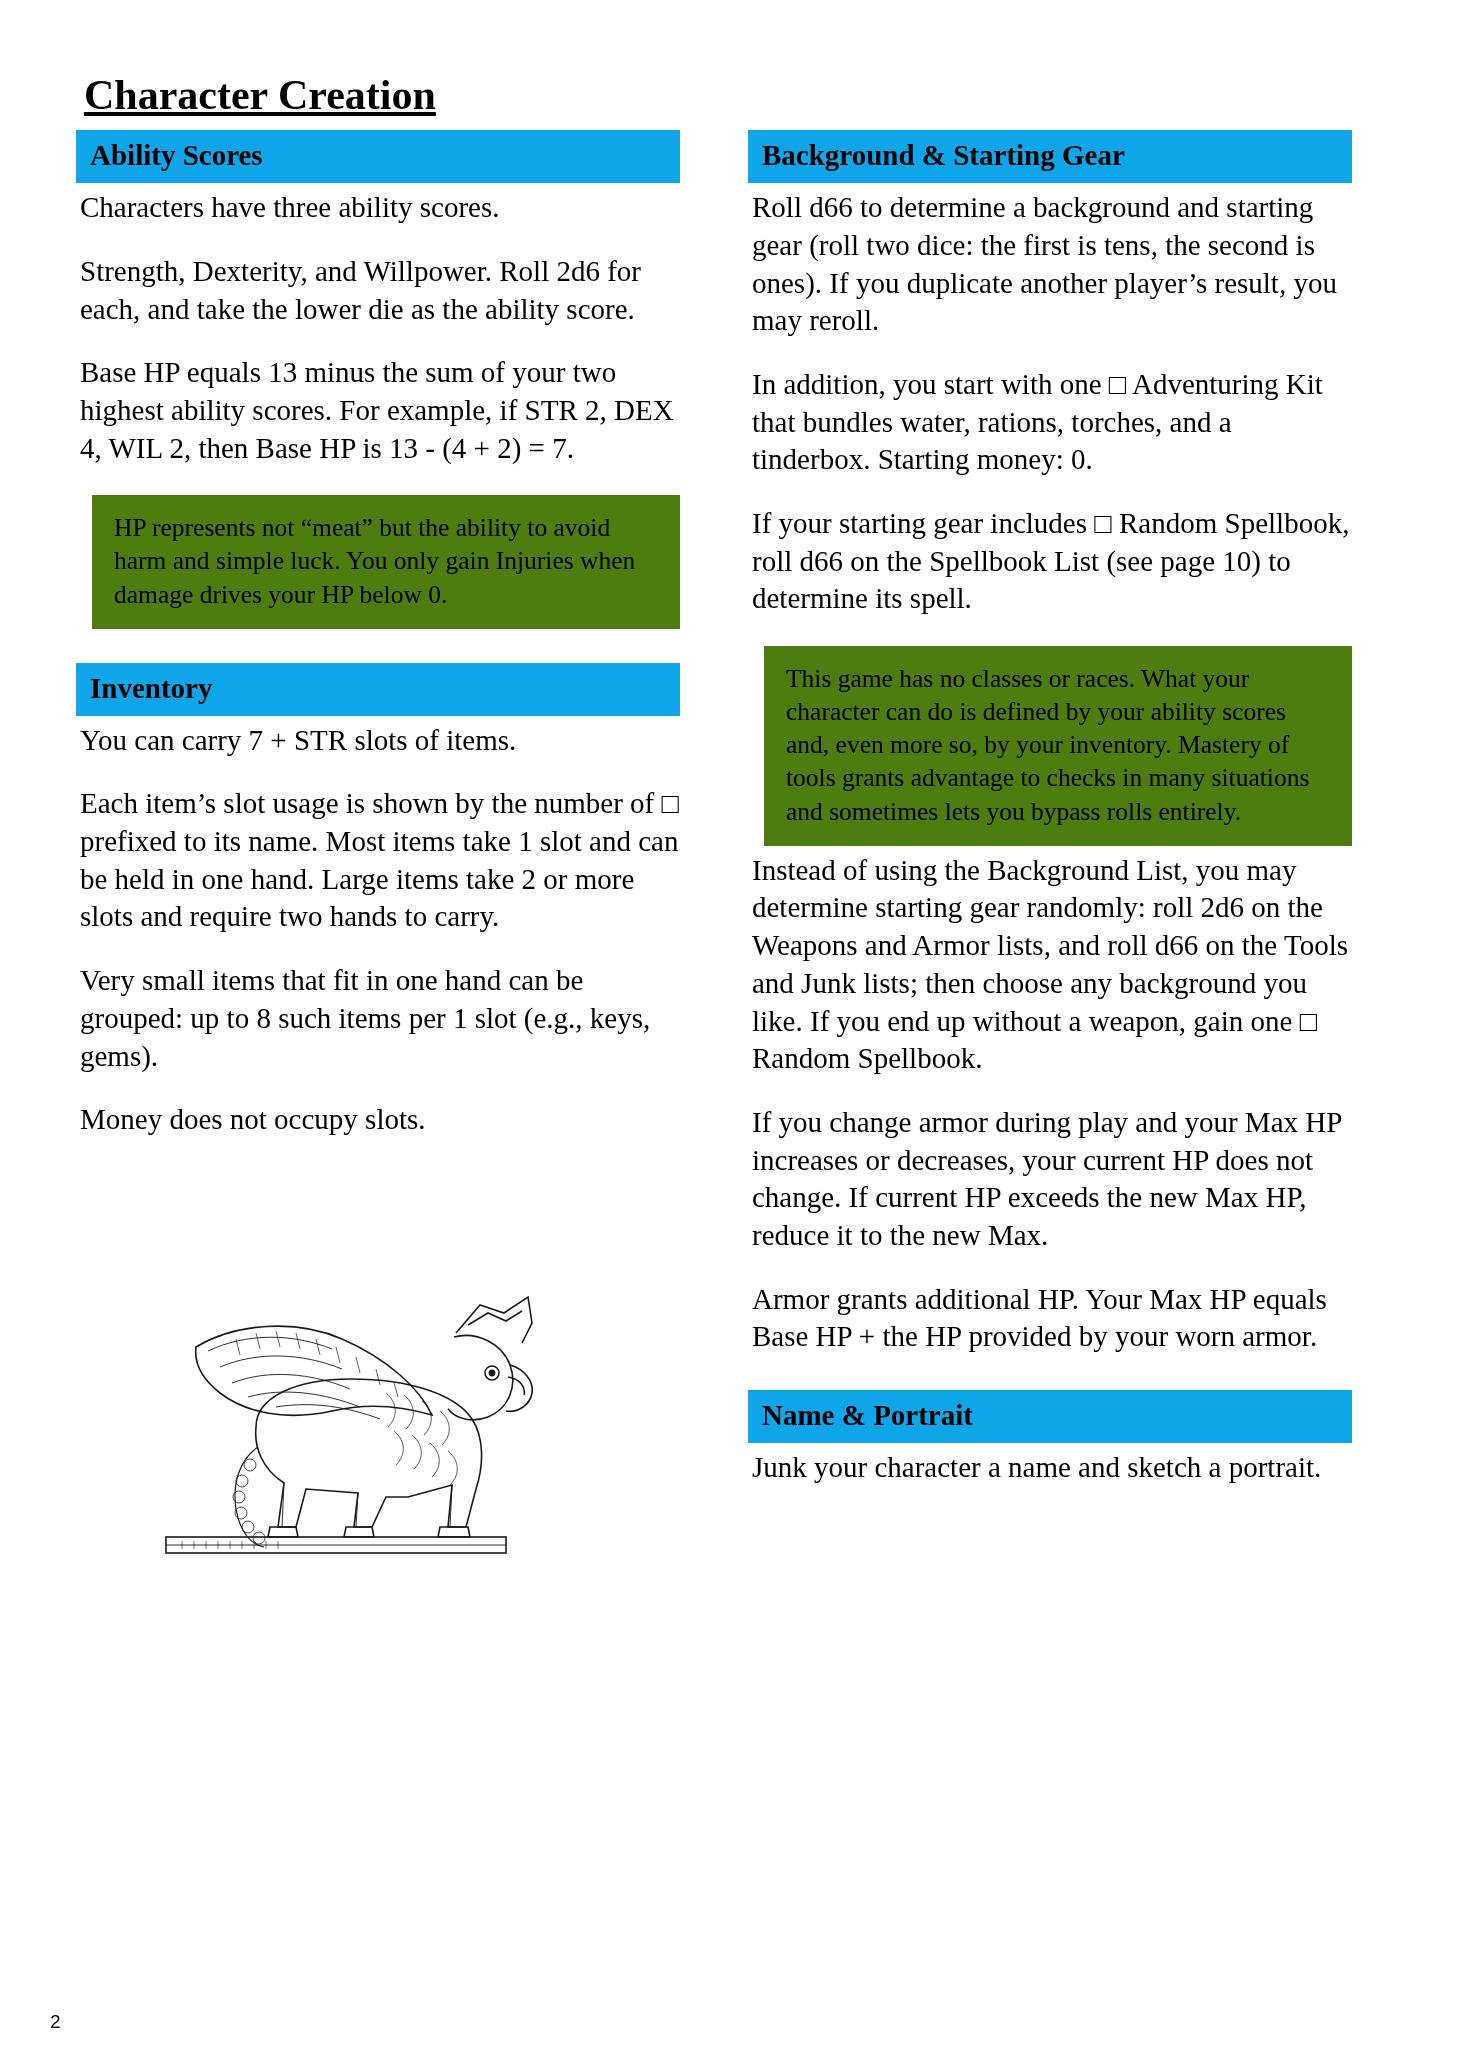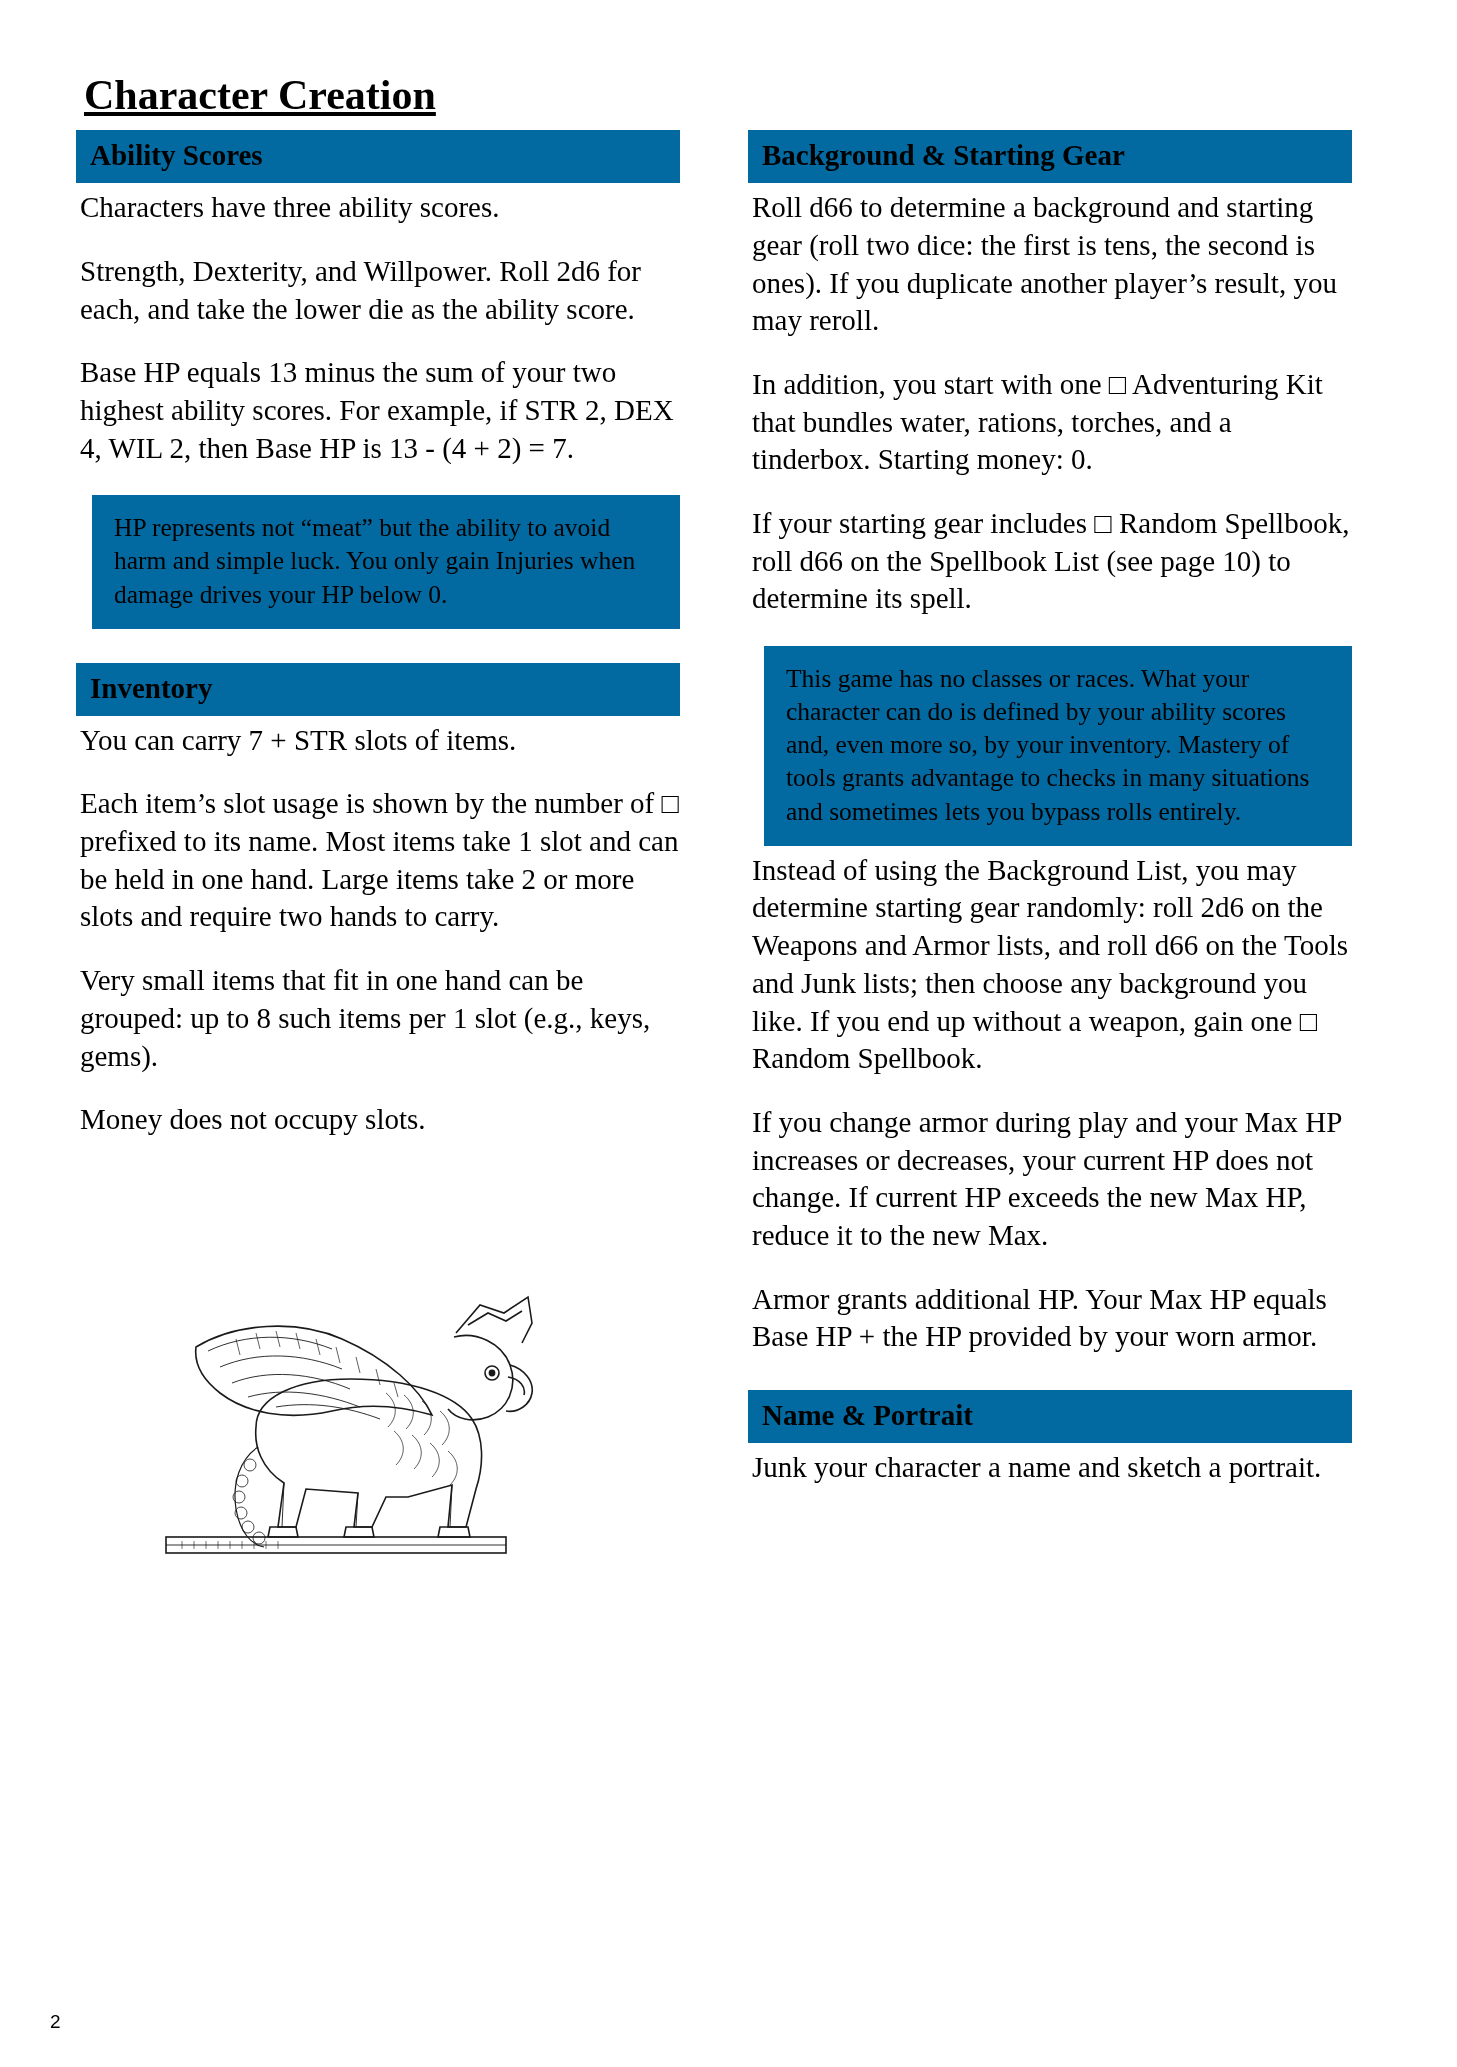--- a/index.html
+++ b/index.html
@@ -36,42 +36,42 @@
     display: flex;
     flex-direction: row;
     gap: 68px;
     align-items: flex-start;
   }
   .col {
     width: 604px;
     flex: 0 0 604px;
   }
   .section-head {
-    background: #0369a1;
+    background: #0ea5e9;
     font-weight: bold;
     font-size: 29px;
     line-height: 1.0;
     padding: 11px 14px 13px 14px;
     margin: 0 0 6px 0;
     box-sizing: border-box;
   }
   .sec-gap {
     margin-top: 34px;
   }
   p.body {
     font-size: 29px;
     line-height: 1.30;
     margin: 6px 0 0 4px;
     text-align: left;
   }
   p.body + p.body {
     margin-top: 26px;
   }
   .callout {
-    background: #0369a1;
+    background: #4d7c0f;
     padding: 16px 20px 18px 22px;
     margin: 28px 0 0 16px;
     box-sizing: border-box;
   }
   .callout p {
     font-size: 25.5px;
     line-height: 1.30;
     margin: 0;
   }
   .illustration {

